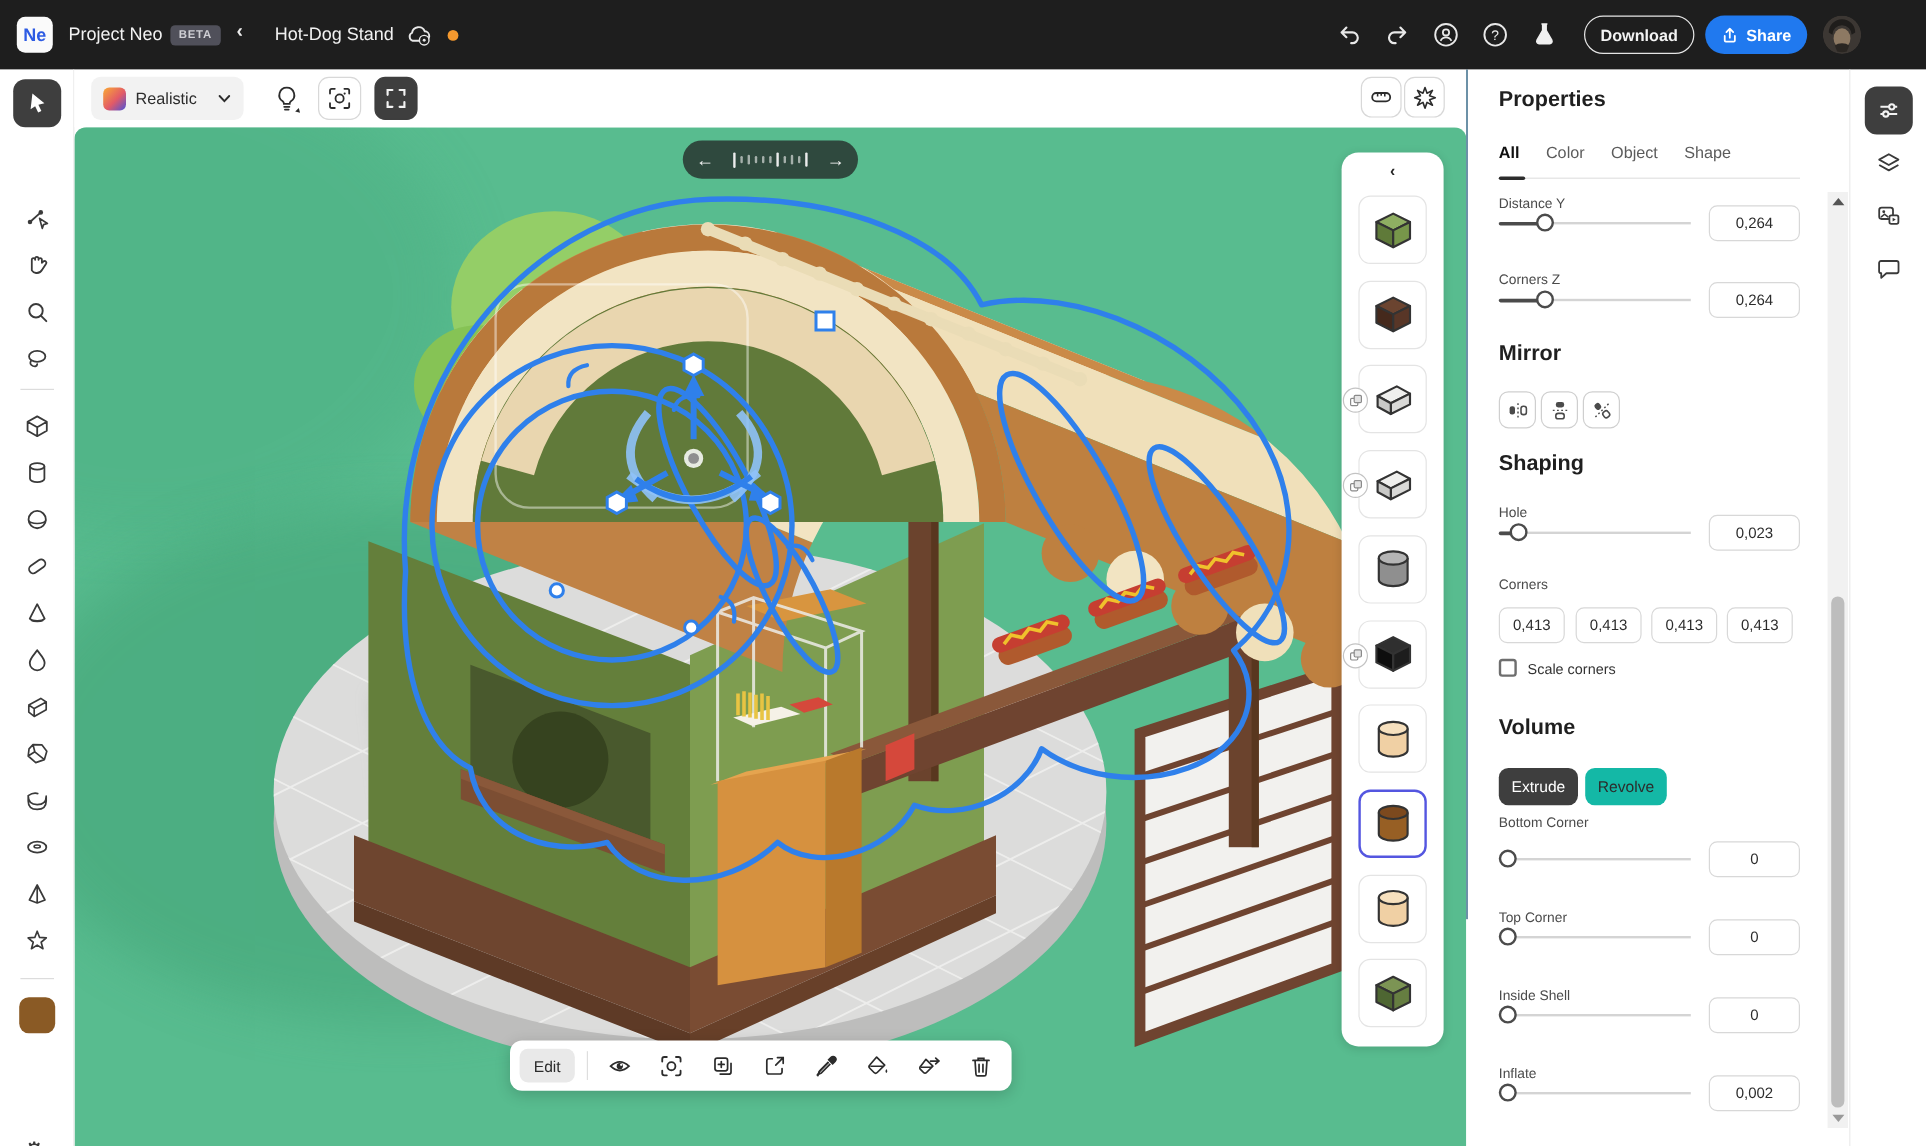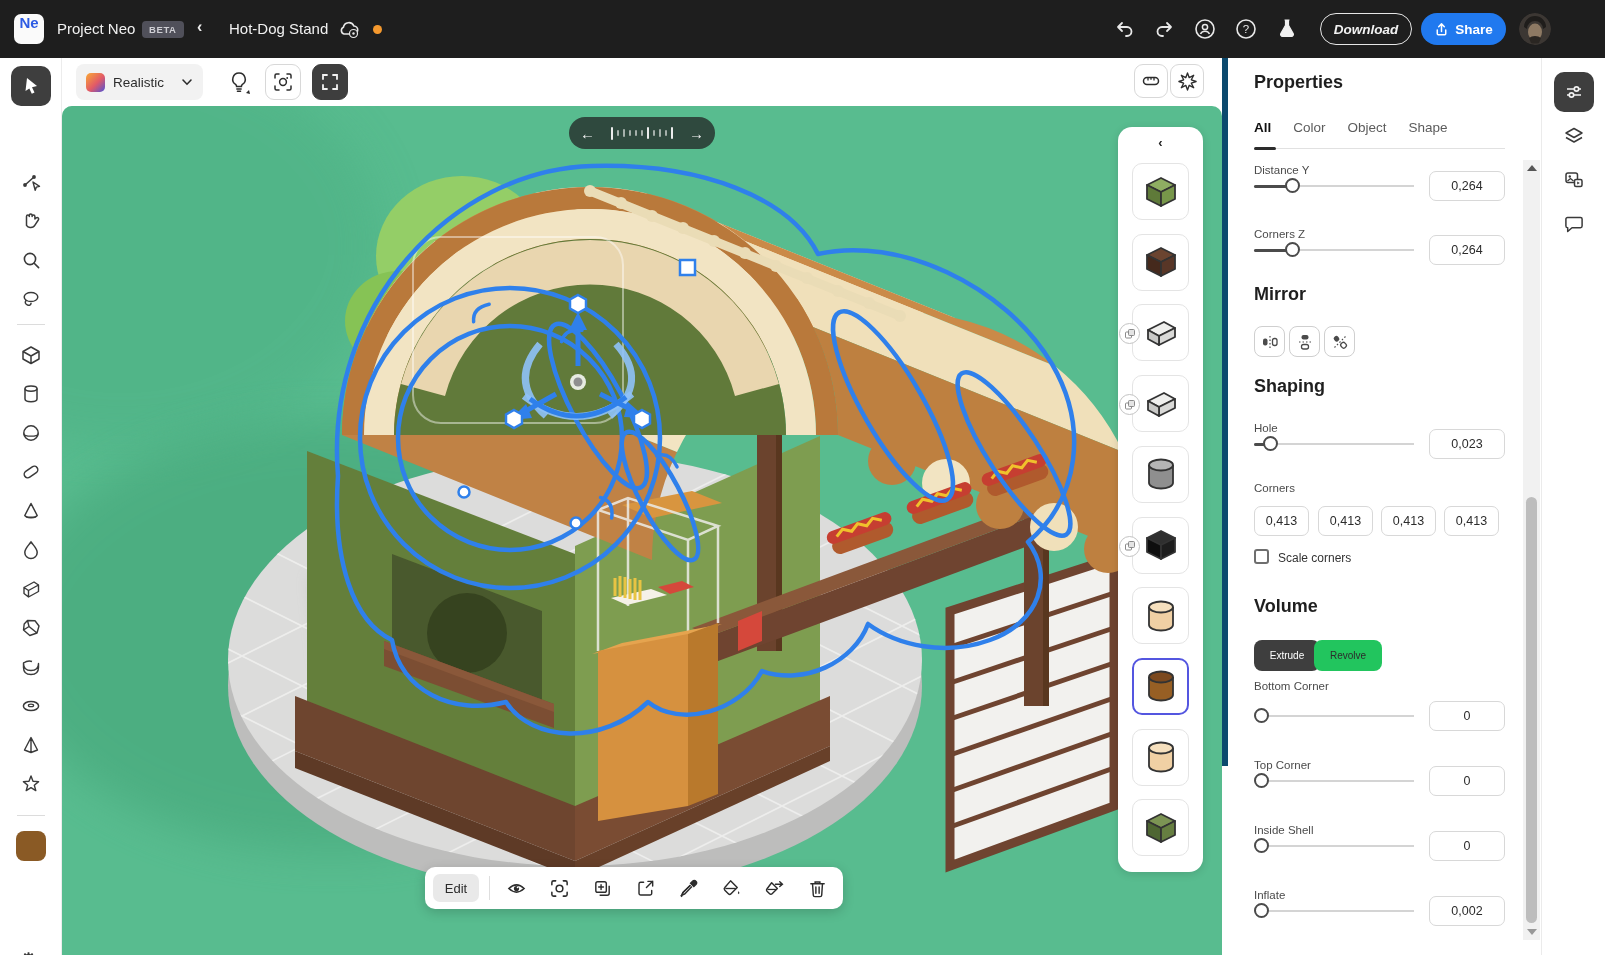--- a/index.html
+++ b/index.html
@@ -1,28 +1,28 @@
 <!DOCTYPE html>
 <html><head>
 <meta charset="utf-8">
 <style>
   html,body{margin:0;padding:0;background:#101010;}
   *{box-sizing:border-box;font-family:"Liberation Sans","DejaVu Sans",sans-serif;}
   #stage{position:relative;width:1605px;height:955px;overflow:hidden;background:#fff;}
   .abs{position:absolute;}
   
   #topbar{left:0;top:0;width:1605px;height:58px;background:#1E1E1E;display:flex;align-items:center;}
-  .logo{left:14px;top:14px;width:30px;height:30px;background:#FAFAFA;border-radius:7px;display:flex;justify-content:center;font-weight:bold;font-size:15px;color:#2D5BE3;}
+  .logo{left:14px;top:14px;width:30px;height:30px;background:#FAFAFA;border-radius:7px;display:flex;align-items:center;justify-content:center;font-weight:bold;font-size:15px;color:#2D5BE3;}
   .appname{left:57px;top:20px;color:#F1F1F1;font-size:15px;}
   .beta{left:142px;top:21px;background:#50505A;color:#CFCFD4;font-size:9.5px;font-weight:bold;letter-spacing:.6px;padding:3px 7px;border-radius:4px;}
   .backchev{left:197px;top:18px;color:#EDEDED;font-size:16px;font-weight:bold;cursor:pointer;}
   .doctitle{left:229px;top:20px;color:#F1F1F1;font-size:15px;}
   .tb-ic{width:24px;height:24px;top:17px;cursor:pointer;}
   .pillbtn{top:13px;height:32px;border-radius:16px;display:flex;align-items:center;justify-content:center;font-size:13.5px;font-weight:bold;cursor:pointer;}
-  #downloadBtn{left:1320px;width:92px;border:1.5px solid #E6E6E6;color:#F2F2F2;background:transparent;font-style:italic;}
+  #downloadBtn{left:1320px;width:92px;border:1.5px solid #E6E6E6;color:#F2F2F2;background:transparent;}
   #shareBtn{left:1421px;width:85px;background:#2079EF;color:#fff;gap:6px;}
   #avatar{left:1519px;top:13px;width:32px;height:32px;border-radius:50%;overflow:hidden;cursor:pointer;}
   
   #leftrail{left:0;top:58px;width:62px;height:897px;background:#fff;border-right:1px solid #ECECEC;}
   .railbtn{left:11px;width:40px;height:40px;border-radius:10px;display:flex;align-items:center;justify-content:center;cursor:pointer;}
   .railbtn.active{background:#3E3E3E;}
   .railic{left:20px;width:22px;height:22px;cursor:pointer;}
   .raildiv{left:17px;width:28px;height:1px;background:#DCDCDC;}
   .swatch{left:16px;width:30px;height:30px;border-radius:8px;background:#8A5A25;cursor:pointer;}
   
@@ -44,37 +44,37 @@
   #collapseChev{left:50%;top:8px;transform:translateX(-50%);color:#222;font-size:13px;font-weight:bold;cursor:pointer;}
   .thumb{left:14px;width:57px;height:57px;background:#fff;border:1px solid #E4E4E4;border-radius:10px;display:flex;align-items:center;justify-content:center;cursor:pointer;}
   .thumb.selected{border:2px solid #5456E0;}
   .badge{position:absolute;left:-14px;top:18px;width:21px;height:21px;background:#fff;border:1px solid #C3C3C3;border-radius:50%;display:flex;align-items:center;justify-content:center;}
   
   #bottombar{left:425px;top:867px;width:418px;height:42px;background:#fff;border-radius:10px;box-shadow:0 3px 12px rgba(0,0,0,.18);display:flex;align-items:center;padding:4px 8px;gap:10px;}
   #editchip{width:46px;height:28px;background:#E9E9E9;border-radius:7px;display:flex;align-items:center;justify-content:center;font-size:13px;color:#2C2C2C;cursor:pointer;}
   .bb-div{width:1px;height:24px;background:#DEDEDE;}
   .bb-ic{width:21px;height:21px;margin:0 6px;cursor:pointer;}
   
-  #props{left:1222px;top:58px;width:319px;height:708px;background:#fff;border-left:6px solid #0c4a6e;}
+  #props{left:1222px;top:58px;width:319px;height:708px;background:#fff;border-left:1px solid #0c4a6e;}
   .ptitle{left:26px;top:14px;font-size:18px;font-weight:bold;color:#1F1F1F;}
   .ptabs{left:26px;top:62px;display:flex;gap:22px;font-size:13.5px;color:#5C5C5C;}
   .ptabs .tab{cursor:pointer;}
   .ptabs .tab.on{color:#111;font-weight:bold;}
   .tabline{left:26px;top:90px;width:251px;height:1px;background:#E1E1E1;}
   .tabmark{left:26px;top:89px;width:22px;height:3px;background:#2C2C2C;border-radius:2px;}
   .plabel{position:absolute;left:26px;font-size:11.5px;color:#4B4B4B;}
   .phead{position:absolute;left:26px;font-size:18px;font-weight:bold;color:#1F1F1F;}
   .slider{position:absolute;left:26px;width:160px;height:16px;cursor:pointer;}
   .slider .track{position:absolute;left:0;top:7px;width:100%;height:2px;background:#D4D4D4;}
   .slider .fill{position:absolute;left:0;top:6.5px;height:3px;background:#4B4B4B;border-radius:2px;}
   .slider .thumb{position:absolute;top:0;width:15px;height:15px;background:#fff;border:2px solid #4B4B4B;border-radius:50%;}
   .vbox{position:absolute;left:201px;width:76px;height:30px;border:1px solid #D8D8D8;border-radius:7px;display:flex;align-items:center;justify-content:center;font-size:12.5px;color:#2C2C2C;cursor:text;background:#fff;}
   .cbox{position:absolute;width:55px;height:30px;border:1px solid #D8D8D8;border-radius:7px;display:flex;align-items:center;justify-content:center;font-size:12.5px;color:#2C2C2C;cursor:text;}
   .mirbtn{position:absolute;top:268px;width:31px;height:31px;border:1px solid #CFCFCF;border-radius:8px;display:flex;align-items:center;justify-content:center;cursor:pointer;background:#fff;}
-  .segbtn{position:absolute;top:582px;height:31px;border-radius:8px;display:flex;align-items:center;justify-content:center;font-size:10px;cursor:pointer;}
+  .segbtn{position:absolute;top:582px;height:31px;border-radius:8px;display:flex;align-items:center;justify-content:center;font-size:13px;cursor:pointer;}
   .checkbox{position:absolute;left:26px;width:15px;height:15px;border:2px solid #6E6E6E;border-radius:3px;cursor:pointer;background:#fff;}
   .cblabel{position:absolute;left:50px;font-size:12px;color:#333;}
   
   #pscroll{left:1523px;top:160px;width:17px;height:780px;background:#F1F1F1;}
   #pscroll .sthumb{position:absolute;left:3px;top:337px;width:11px;height:426px;background:#BDBDBD;border-radius:6px;cursor:pointer;}
   .sarrow{position:absolute;left:3.5px;width:0;height:0;border-left:5px solid transparent;border-right:5px solid transparent;cursor:pointer;}
   
   #rightstrip{left:1541px;top:58px;width:64px;height:897px;background:#fff;border-left:1px solid #EBEBEB;}
   .rs-btn{left:12px;width:40px;height:40px;border-radius:10px;display:flex;align-items:center;justify-content:center;cursor:pointer;}
   .rs-btn.active{background:#3E3E3E;}
@@ -656,21 +656,21 @@
     <div class="cbox" style="left:26px;top:448px">0,413</div>
     <div class="cbox" style="left:90px;top:448px">0,413</div>
     <div class="cbox" style="left:153px;top:448px">0,413</div>
     <div class="cbox" style="left:216px;top:448px">0,413</div>
 
     <div class="checkbox" style="top:491px"></div>
     <div class="cblabel" style="top:493px">Scale corners</div>
 
     <div class="phead" style="top:538px">Volume</div>
     <div class="segbtn" style="left:26px;width:66px;background:#3E3E3E;color:#fff">Extrude</div>
-    <div class="segbtn" style="left:86px;width:68px;background:#22c55e;color:#2C2C2C">Revolve</div>
+    <div class="segbtn" style="left:98px;width:68px;background:#14b8a6;color:#2C2C2C">Revolve</div>
 
     <div class="plabel" style="top:622px">Bottom Corner</div>
     <div class="slider" style="top:650px">
         <div class="track"></div>
         <div class="thumb" style="left:0px"></div>
       </div>
     <div class="vbox" style="top:643px">0</div>
 
     <div class="plabel" style="top:701px">Top Corner</div>
     <div class="slider" style="top:715px">

